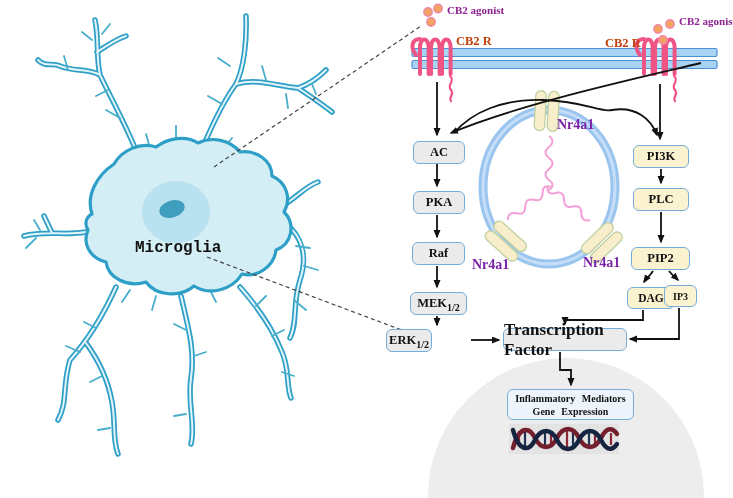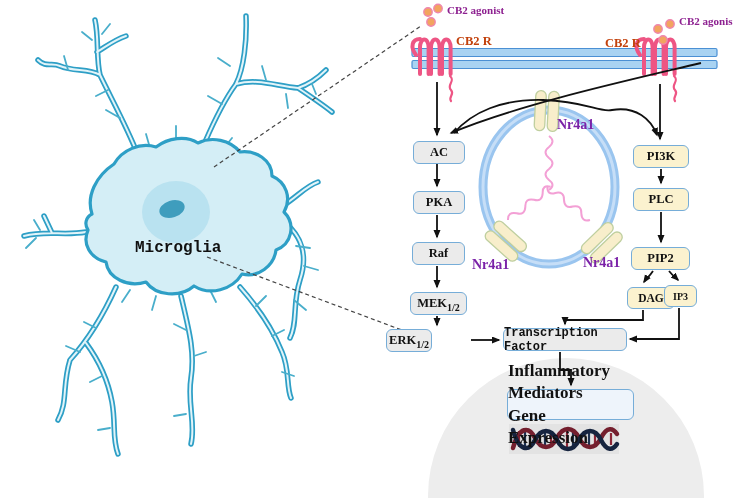--- a/index.html
+++ b/index.html
@@ -9,22 +9,22 @@
   .lbl{position:absolute;font-weight:bold;white-space:nowrap;z-index:3;}
   .purple{color:#8d2090;font-size:11px;}
   .violet{color:#c2410c;font-size:12.5px;}
   .nr4a1{color:#7b22a8;font-size:14px;}
   .node{position:absolute;box-sizing:border-box;border:1.6px solid #76add8;border-radius:6px;
         display:flex;align-items:center;justify-content:center;font-weight:bold;
         font-size:12.5px;color:#111;z-index:3;}
   .node-gray{background:#ebebeb;}
   .node-cream{background:#fbf2cf;}
   .nsub{font-size:10px;position:relative;top:4px;font-weight:bold;}
-  .tf{word-spacing:5px;font-size:12px;font-family:Liberation Mono, monospace;}
-  .outcome{flex-direction:column;background:#eef4fb;font-size:17px;line-height:1.3;word-spacing:4px;}
+  .tf{word-spacing:5px;font-size:17px;}
+  .outcome{flex-direction:column;background:#eef4fb;font-size:10px;line-height:1.3;word-spacing:4px;}
   #lbl-microglia{font-size:16px;color:#101010;font-family:Liberation Mono, monospace;}
 </style>
 </head>
 <body>
 
 <div id="canvas">
 
 <svg id="art" width="733" height="498" viewBox="0 0 733 498">
   <defs>
     <marker id="ah" markerWidth="9" markerHeight="8" refX="7" refY="3.5" orient="auto" markerUnits="userSpaceOnUse">

